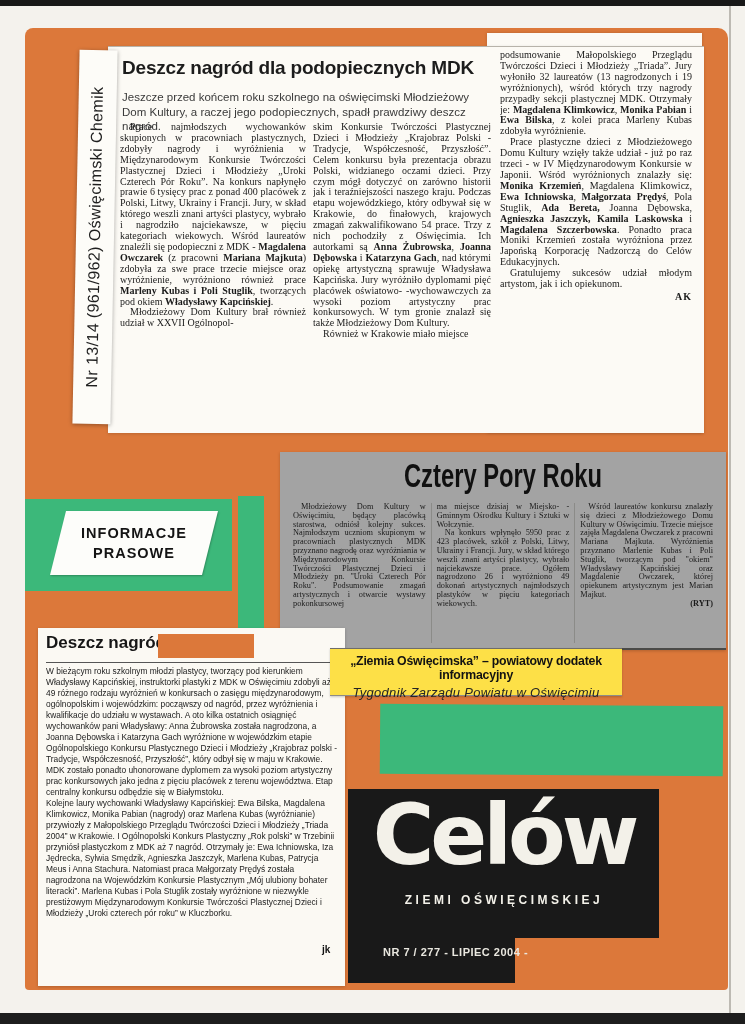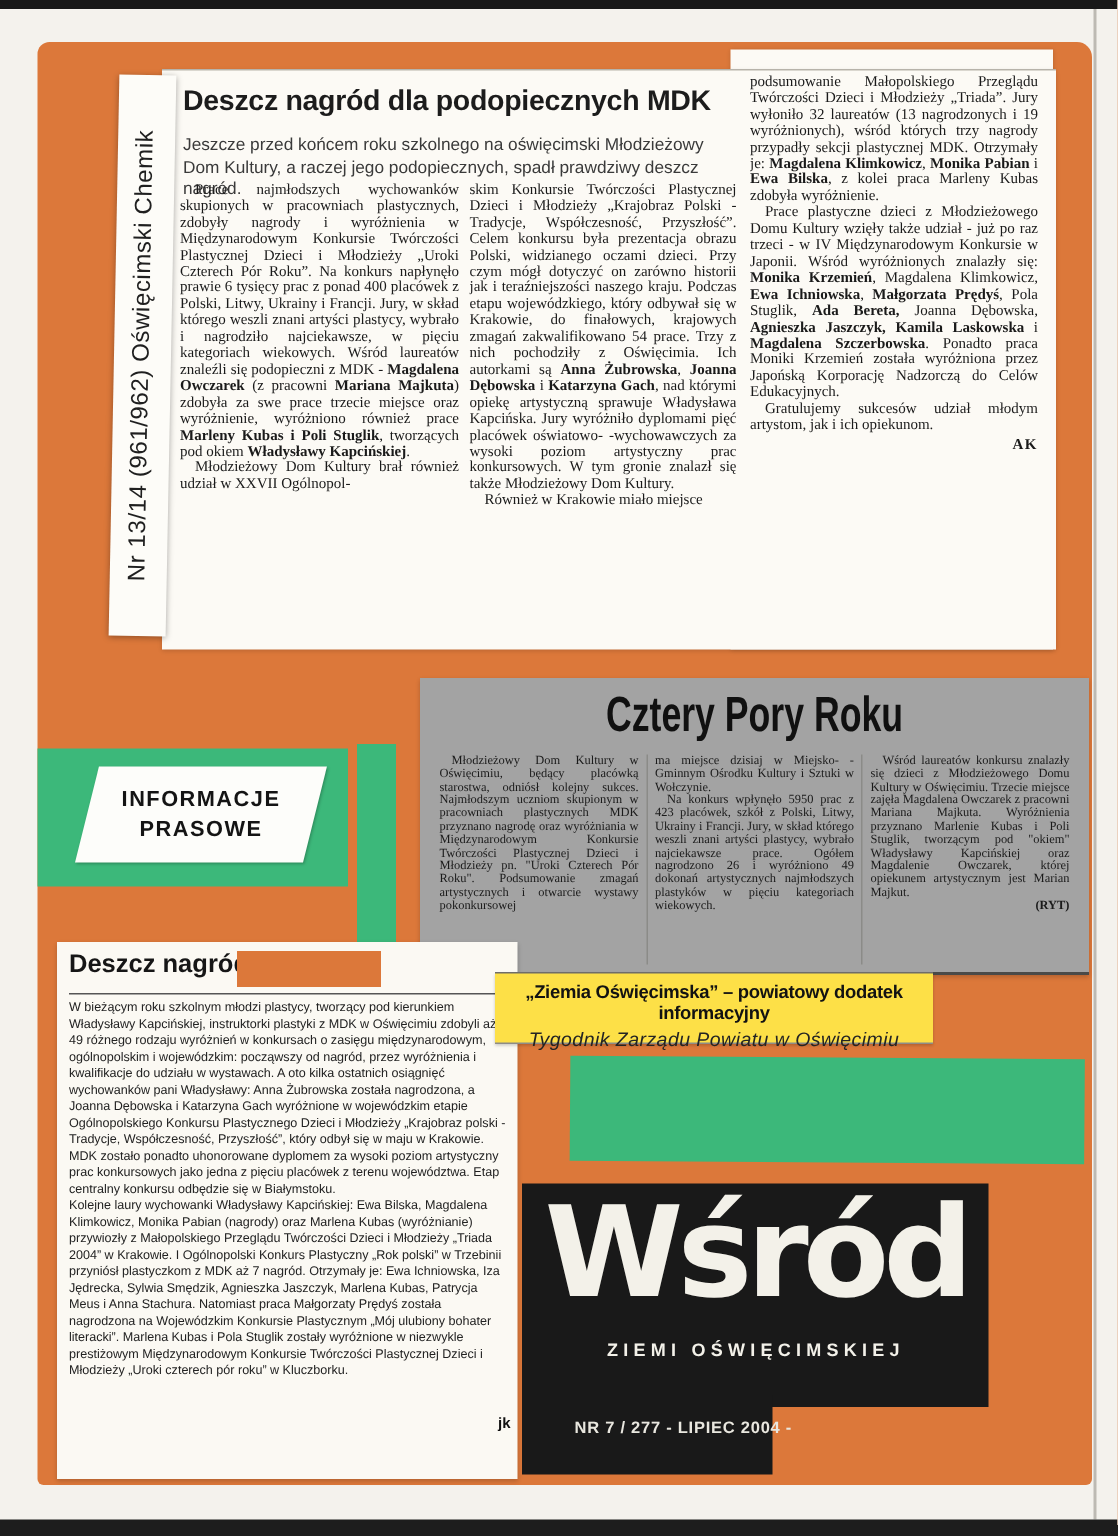--- a/index.html
+++ b/index.html
@@ -48,21 +48,21 @@
   .c2-col p.ind{text-indent:8px;}
   .c2-sig{text-align:right;font-weight:bold;}
 
   
   .clip3{left:38px;top:628px;width:307px;height:358px;background:#fbf9f3;box-shadow:0 1px 3px rgba(0,0,0,.2);}
   .c3-head{position:absolute;left:8px;top:4px;width:291px;height:30px;border-bottom:1px solid #555;}
   .c3-title{position:absolute;left:0;top:1px;font-size:17px;font-weight:bold;color:#161616;}
   .c3-accent{position:absolute;left:112px;top:2px;width:96px;height:24px;background:#dc783a;}
   .c3-body{position:absolute;left:8px;top:38px;width:292px;font-size:8.4px;line-height:11px;color:#222;}
   .c3-body p{margin:0;}
-  .c3-sig{position:absolute;left:294px;top:316px;font-size:10px;font-weight:bold;color:#111;}
+  .c3-sig{position:absolute;left:284px;top:316px;font-size:10px;font-weight:bold;color:#111;}
 
   
   .masthead{left:330px;top:648px;width:292px;height:46px;background:#fde047;border-top:1px solid #6f6d69;border-bottom:1px solid #8e8c87;box-shadow:0 1px 2px rgba(0,0,0,.2);text-align:center;}
   .mh1{margin-top:5px;font-size:12.3px;font-weight:bold;color:#121212;letter-spacing:-0.2px;}
   .mh2{margin-top:3px;font-size:13px;font-weight:normal;font-style:italic;color:#242424;letter-spacing:0.3px;}
 
   
   .glosA{left:348px;top:789px;width:311px;height:149px;background:#191919;}
   .glosB{left:348px;top:930px;width:167px;height:53px;background:#191919;}
   .glos-title{left:358px;top:786px;width:292px;text-align:center;font-family:"DejaVu Sans","Liberation Sans",sans-serif;font-size:84px;font-weight:bold;color:#f3f1e9;letter-spacing:-4px;}
@@ -146,21 +146,21 @@
     <div class="c3-sig">jk</div>
   </div>
 
   <div class="abs masthead">
     <div class="mh1">„Ziemia Oświęcimska” – powiatowy dodatek informacyjny</div>
     <div class="mh2">Tygodnik Zarządu Powiatu w Oświęcimiu</div>
   </div>
 
   <div class="abs glosA"></div>
   <div class="abs glosB"></div>
-  <div class="abs glos-title">Wśród</div>
+  <div class="abs glos-title">Celów</div>
   <div class="abs glos-sub">ZIEMI OŚWIĘCIMSKIEJ</div>
   <div class="abs glos-issue">NR 7 / 277 - LIPIEC 2004 -</div>
 
   <div class="abs vlabel">
     <div class="vlabel-inner">Nr 13/14 (961/962)  Oświęcimski Chemik</div>
   </div>
 
   <div class="abs edge-bottom"></div>
 </div>
 

